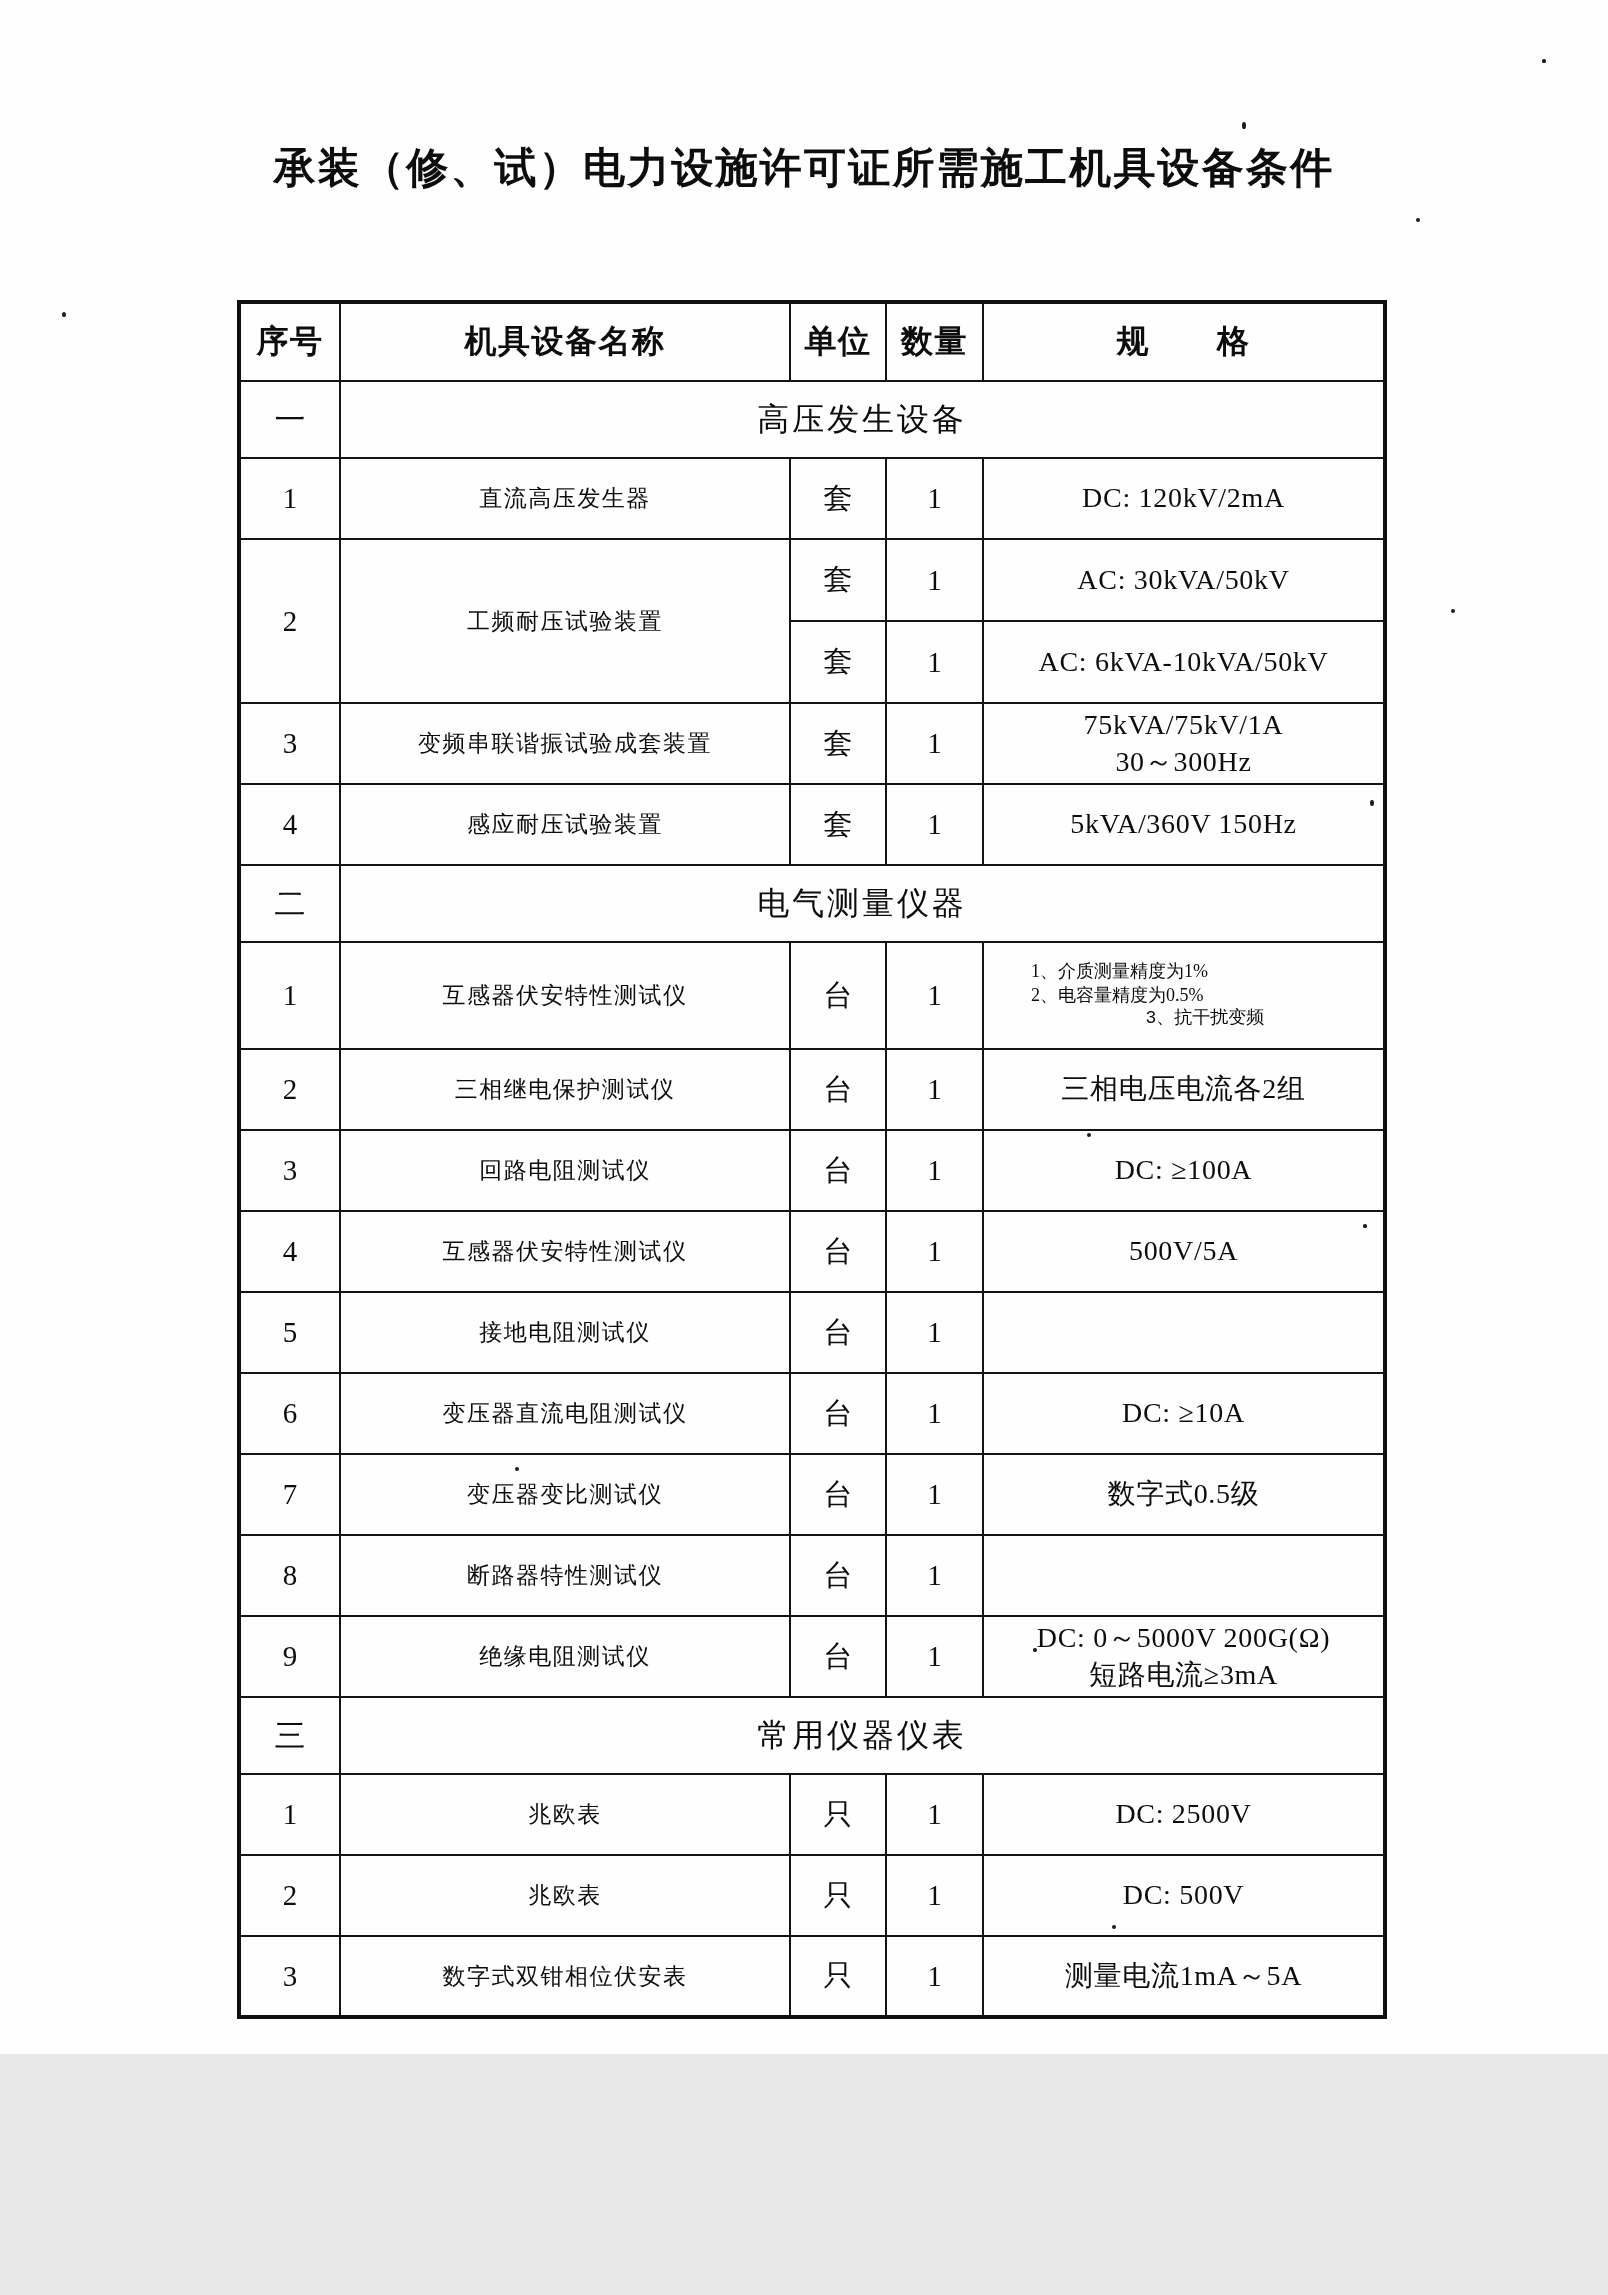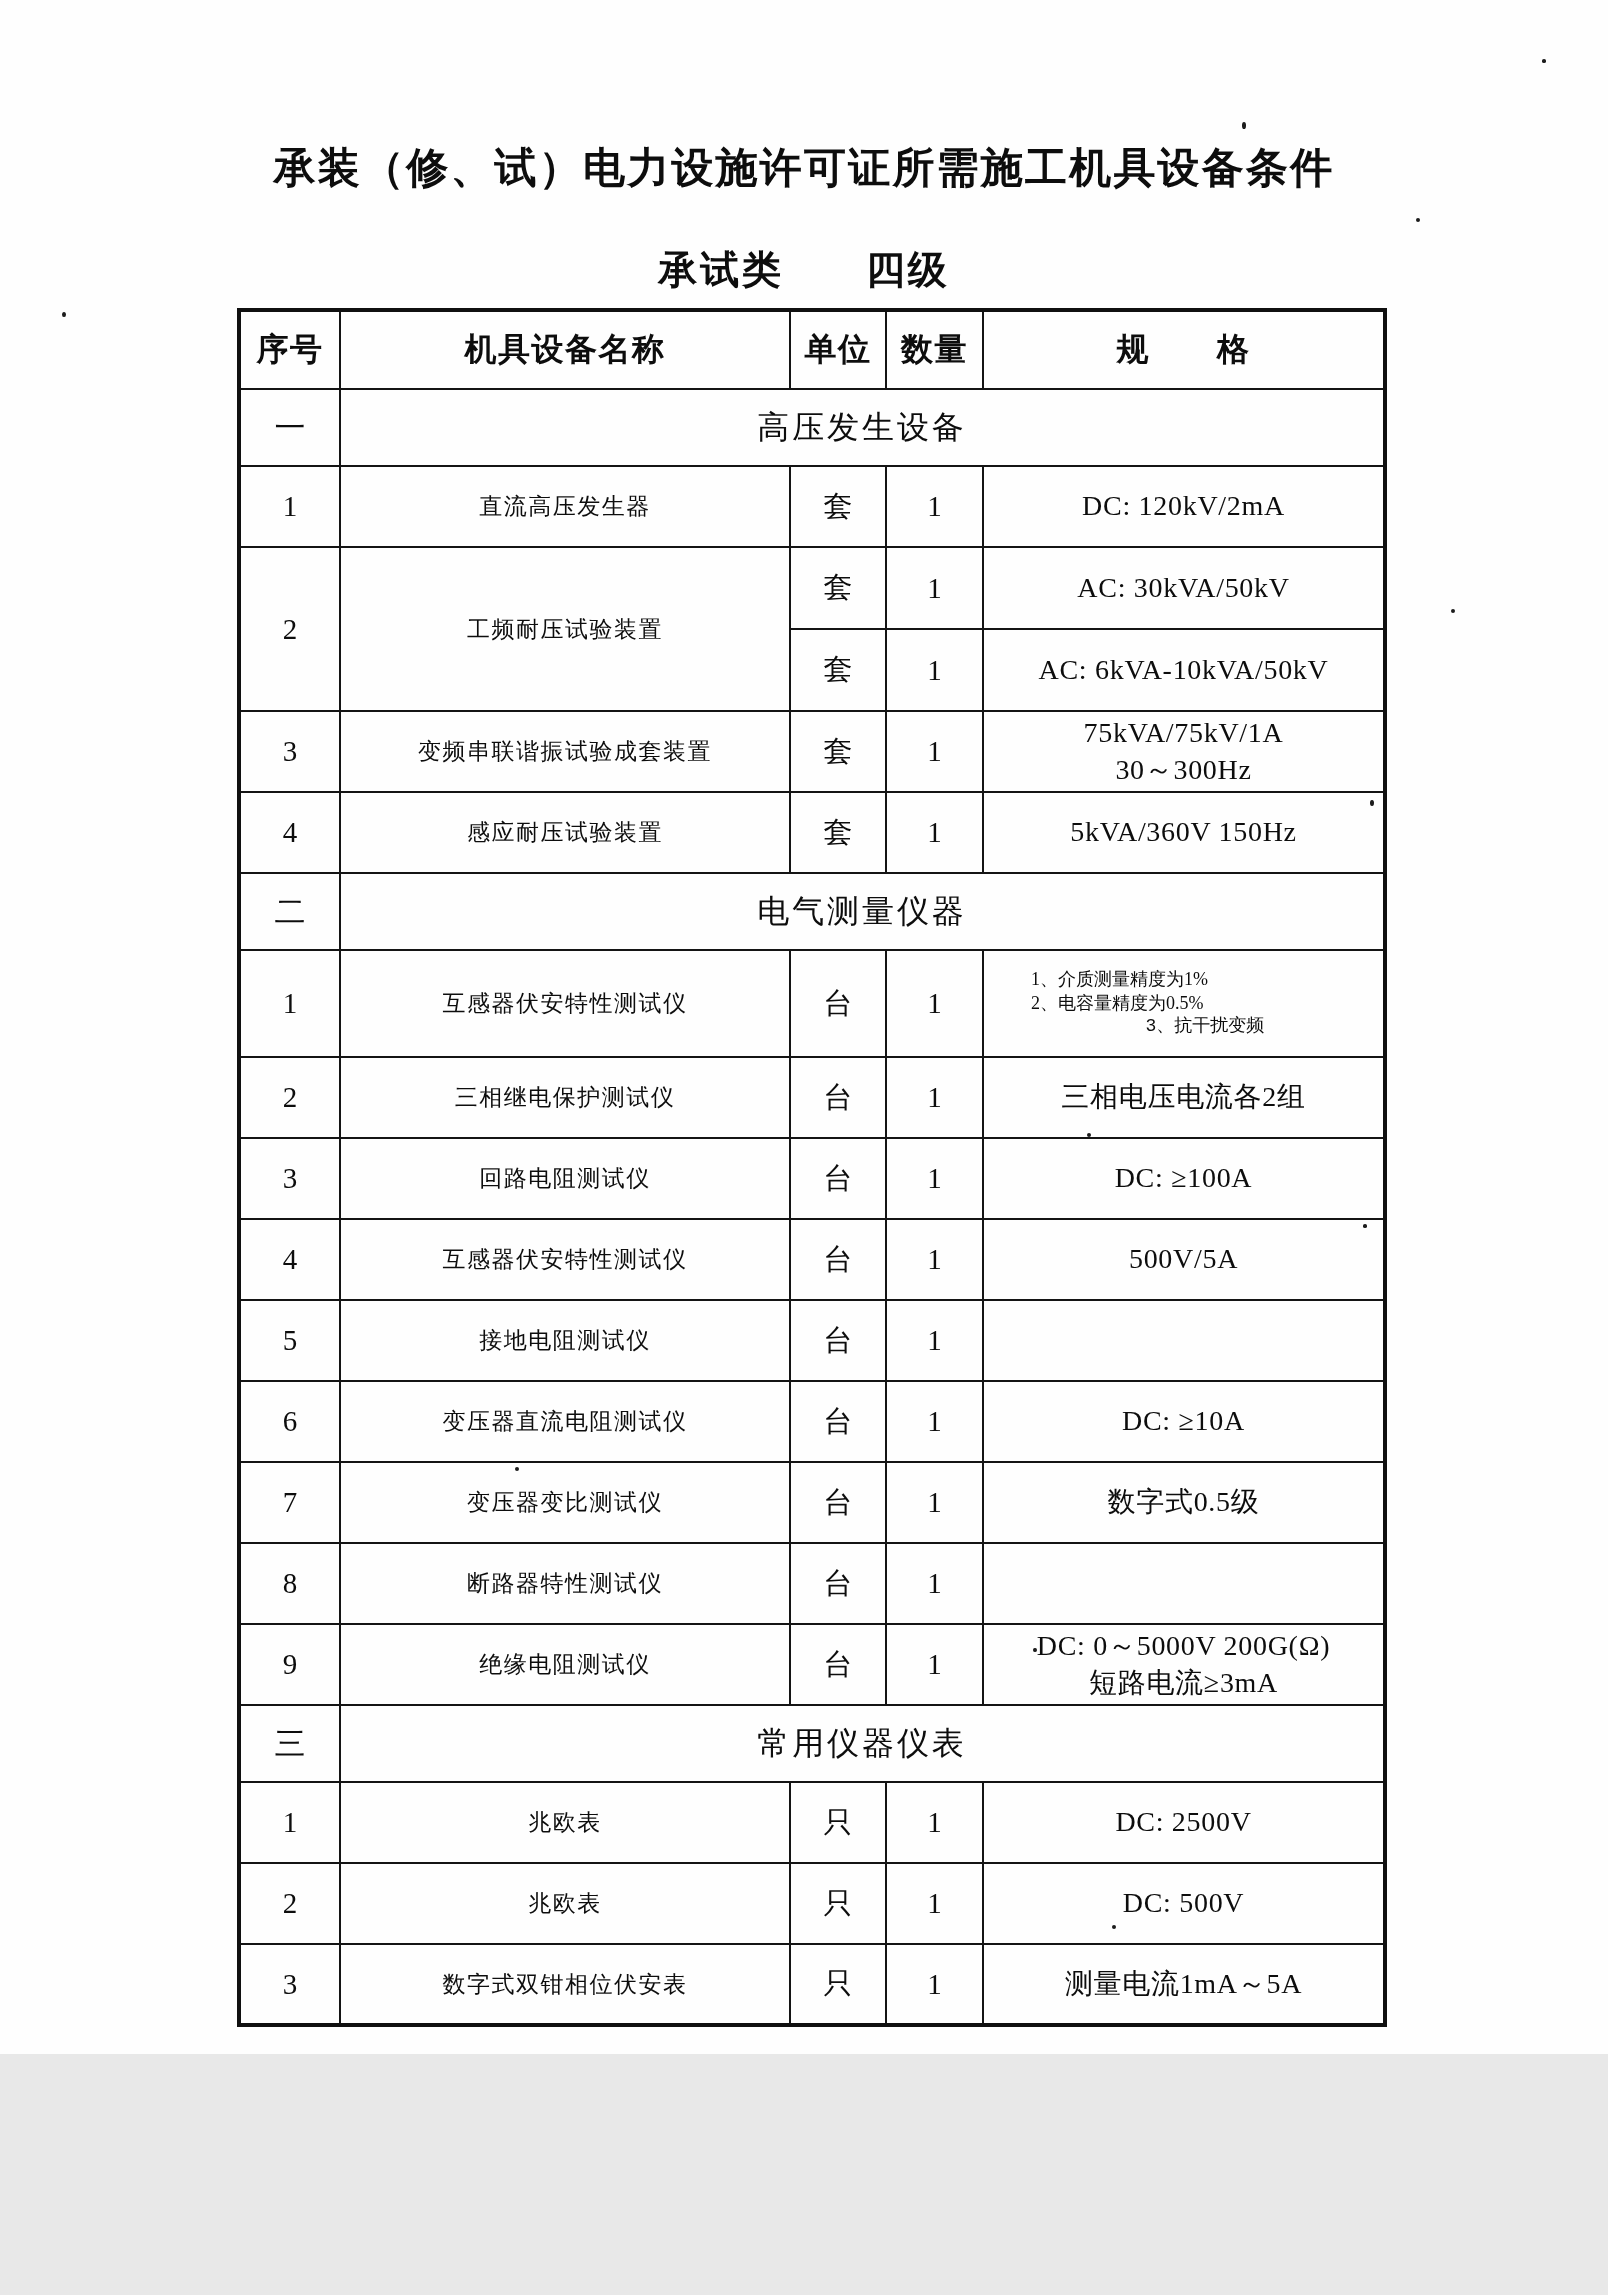--- a/index.html
+++ b/index.html
@@ -16,21 +16,21 @@
     position:absolute;top:140px;left:0;width:100%;
     text-align:center;font-size:42px;font-weight:bold;letter-spacing:2.2px;
     white-space:nowrap;
   }
   .doc-subtitle{
     position:absolute;top:243px;left:0;width:100%;
     text-align:center;font-size:39px;font-weight:bold;letter-spacing:2.9px;
   }
   .doc-subtitle .gap{display:inline-block;width:82px;}
   table.equipment{
-    position:absolute;left:237px;top:308px;width:1146px;
+    position:absolute;left:237px;top:300px;width:1146px;
     border-collapse:collapse;table-layout:fixed;
     border:4.4px solid #101010;
   }
   .equipment th,.equipment td{
     border:2.2px solid #141414;
     border-top-width:2.9px;border-bottom-width:2.9px;
     text-align:center;vertical-align:middle;
     padding:2.9px 4.4px;
     overflow:hidden;
   }
@@ -53,23 +53,20 @@
   .noise{position:absolute;background:#1c1c1c;border-radius:50%;}
   .bottom-scan-line{position:absolute;left:0;top:2285px;width:1608px;height:10.3px;background:#000;}
 </style>
 </head>
 <body>
 
 <div class="page">
 
   <div class="doc-title">承装（修、试）电力设施许可证所需施工机具设备条件</div>
 
-  <div class="doc-subtitle">
-    <span>承试类</span><span class="gap"></span><span>四级</span>
-  </div>
 
   <table class="equipment">
     <colgroup>
       <col style="width:101px">
       <col style="width:450px">
       <col style="width:96px">
       <col style="width:97px">
       <col style="width:402px">
     </colgroup>
     <thead>

